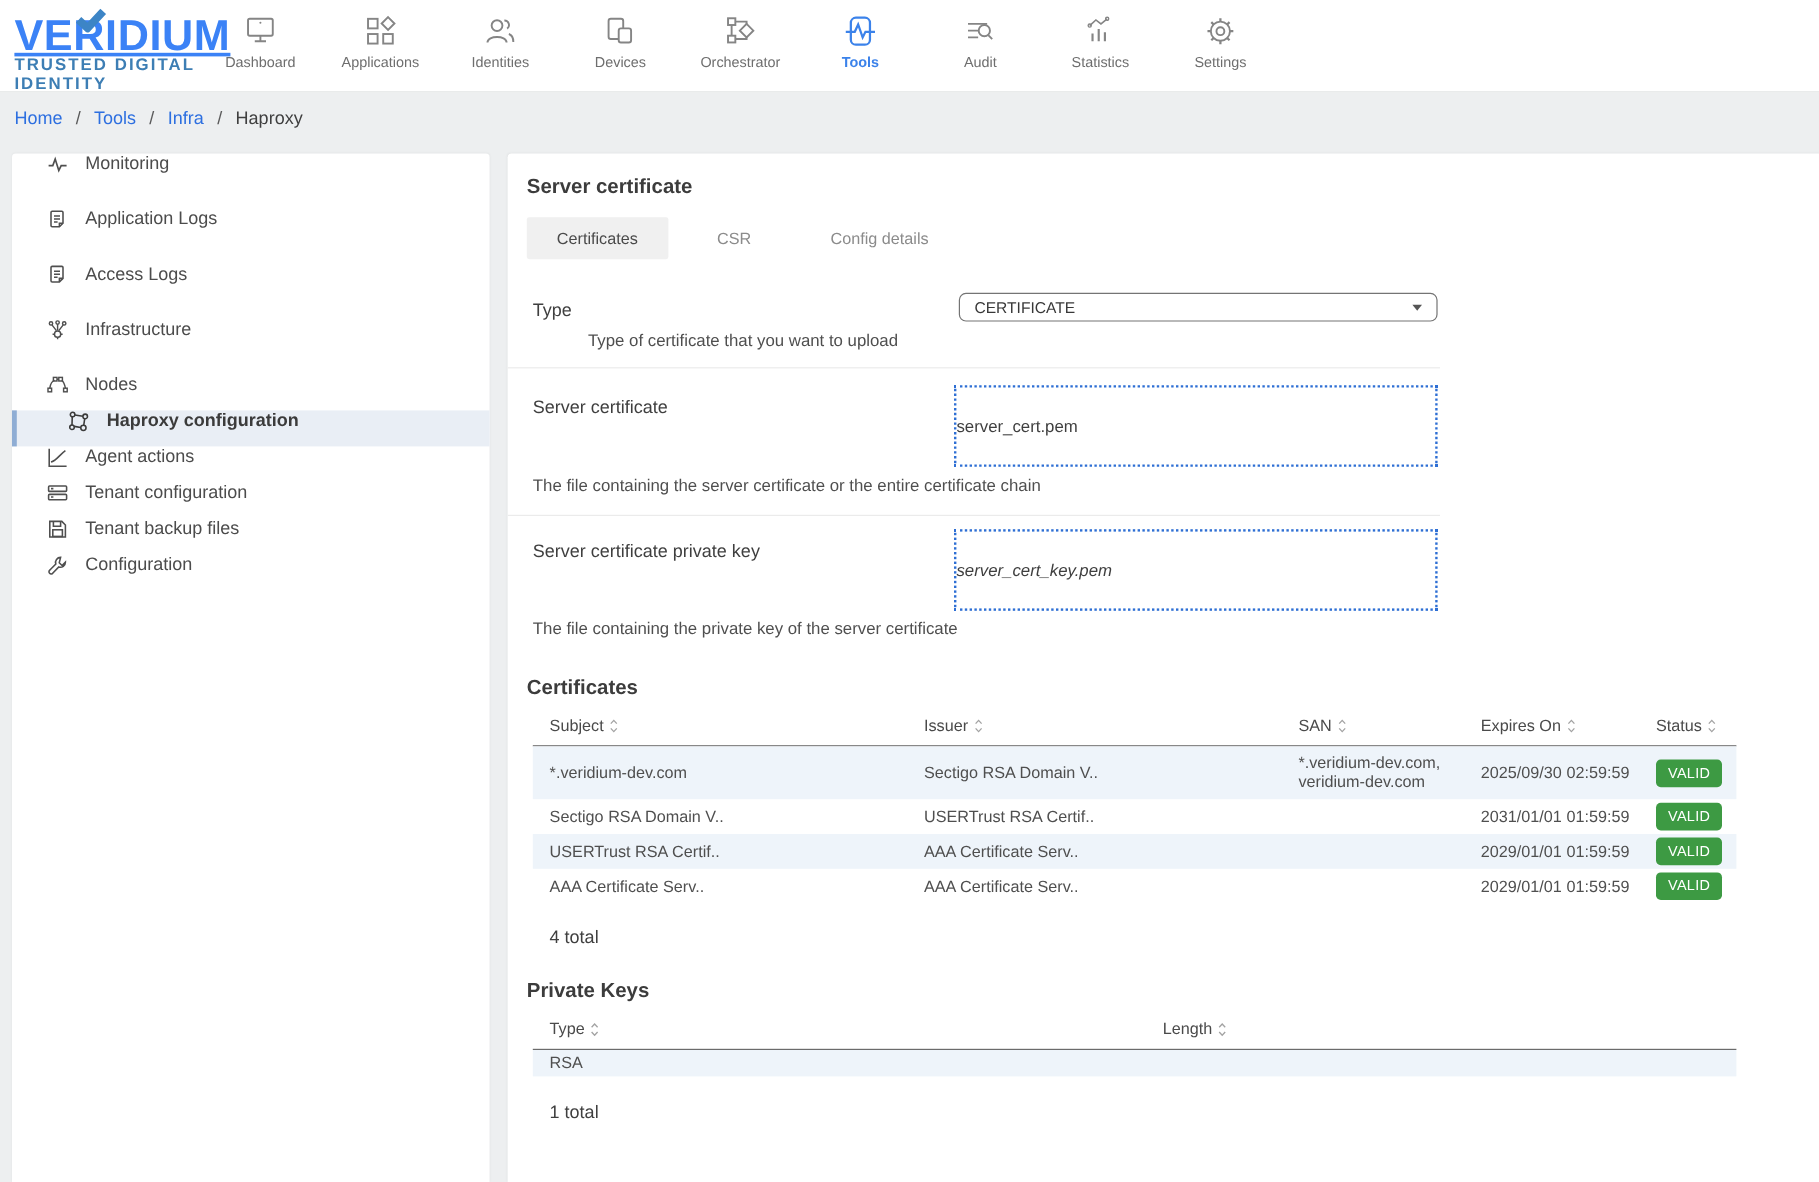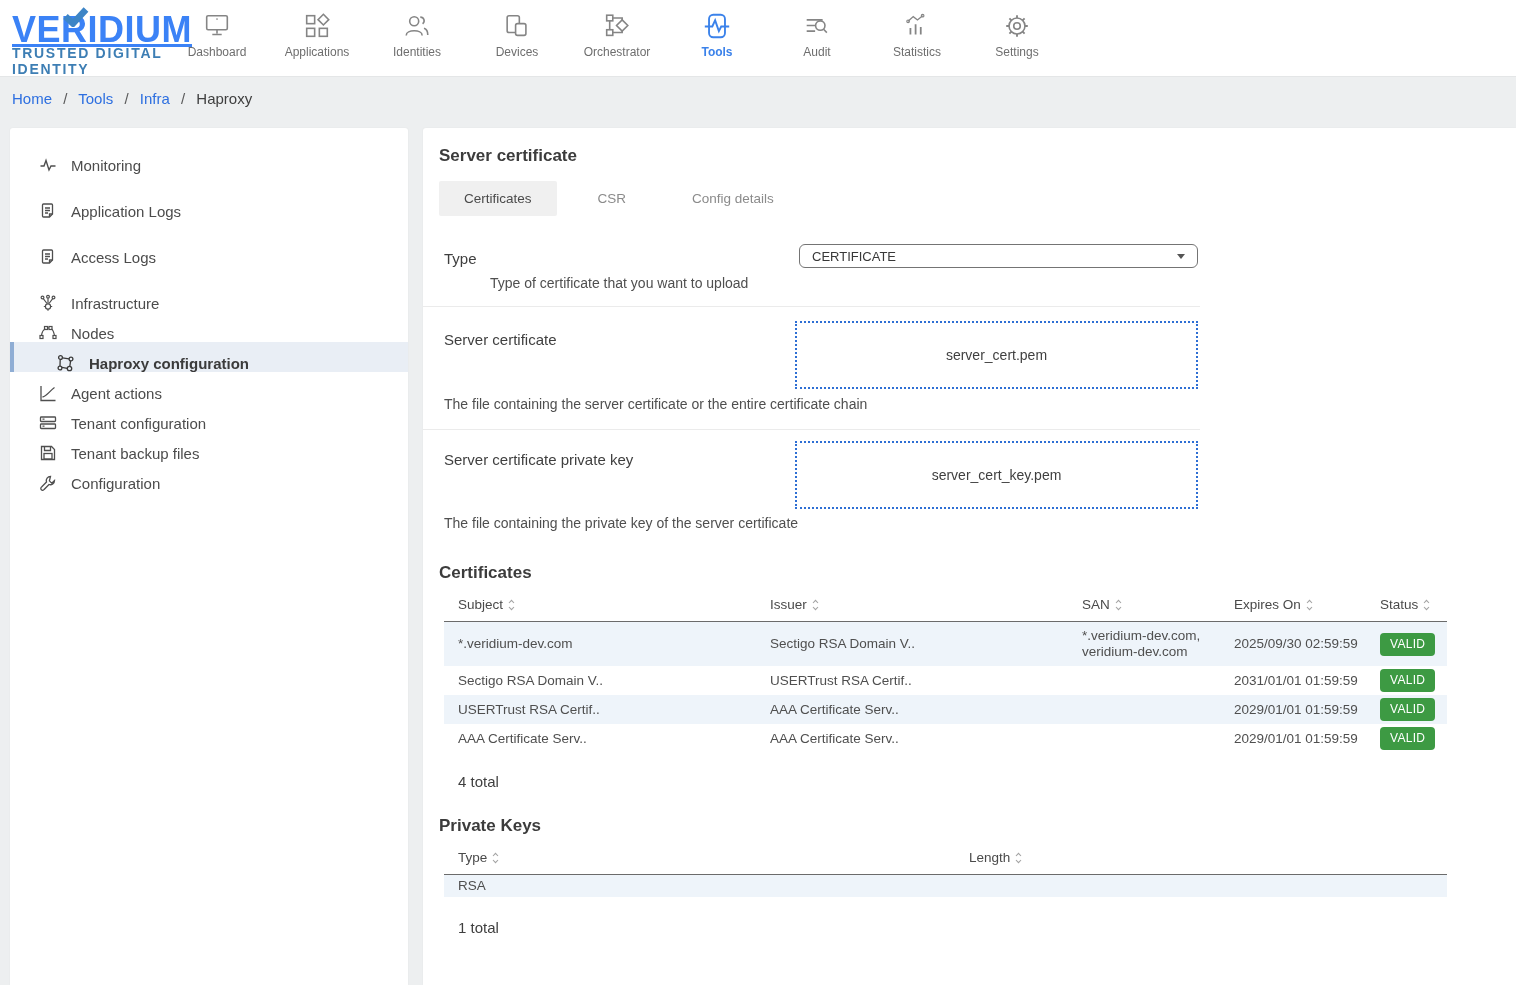--- a/index.html
+++ b/index.html
@@ -27,21 +27,21 @@
   .breadcrumb { position:absolute; top:90px; left:12px; font-size:15px; color:#4a4a4a; }
   .crumb-link { color:#2d6fe0; cursor:pointer; }
   .crumb-sep { color:#5a5a5a; margin:0 7px; }
   .crumb-current { color:#3f3f3f; }
   
   .sidebar-card { position:absolute; left:10px; top:128px; width:398px; bottom:0; background:#fff;
                   border-radius:3px 3px 0 0; box-shadow:0 0 2px rgba(0,0,0,.05); }
   .main-card { position:absolute; left:423px; top:128px; right:0; bottom:0; background:#fff;
                border-radius:3px 0 0 0; box-shadow:0 0 2px rgba(0,0,0,.05); overflow:hidden; }
   
-  .side-item { display:flex; align-items:flex-end; height:46px; padding-left:28px;
+  .side-item { display:flex; align-items:flex-start; height:46px; padding-left:28px;
                font-size:15px; color:#4c4c4c; cursor:pointer; }
   .side-item .si { width:20px; margin-right:13px; display:flex; justify-content:center; align-items:center; }
   .side-item svg { stroke:#4f4f4f; }
   .side-sub { height:30px; }
   .side-sub.active { background:#e9eef5; border-left:4px solid #8fadd4; padding-left:42px;
                      font-weight:700; color:#3b3b3b; }
   .side-sub.active svg { stroke:#3b3b3b; }
   
   .main-title { margin:18px 0 0 16px; font-size:17px; font-weight:700; color:#3c3c3c; }
   .tabs { display:flex; margin:15px 0 0 16px; }
@@ -55,21 +55,21 @@
   .row-upload-2 { height:116px; border-top:1px solid #ebebeb;padding-left:44px; }
   .f-label { position:absolute; left:21px; font-size:15px; color:#3f3f3f; }
   .f-help  { position:absolute; left:21px; font-size:14px; color:#4f4f4f; }
   .select-box { position:absolute; left:376px; top:0; width:399px; height:24px;
                 border:1px solid #747474; border-radius:6px; background:#fff;
                 display:flex; align-items:center; padding:0 12px; font-size:13px; color:#383838;
                 cursor:pointer; }
   .caret { margin-left:auto; width:0; height:0; border-left:4.5px solid transparent;
            border-right:4.5px solid transparent; border-top:5px solid #555; }
   .upload-box { position:absolute; left:372px; width:403px; height:68px;
-                border:2px dotted #2e6fd4; display:flex; align-items:center; justify-content:center;
+                border:2px dotted #2e6fd4; display:flex; align-items:center; justify-content:flex-start;
                 font-size:14px; color:#3f3f3f; cursor:pointer; background:#fff; }
   .section-title { margin:18px 0 0 16px; font-size:17px; font-weight:700; color:#3c3c3c; }
   .pk-title { margin-top:26px; }
   
   .tbl { margin:10px 0 0 21px; width:1003px; font-size:13.5px; color:#4f4f4f; }
   .tbl-header { display:grid; border-bottom:1px solid #6b6b6b; padding:4px 0 9px; color:#4a4a4a; }
   .cols-cert { grid-template-columns:312px 312px 152px 146px 1fr; }
   .cols-pk   { grid-template-columns:511px 1fr; }
   .th { display:flex; align-items:center; gap:5px; padding-left:14px; cursor:pointer;text-align:center; }
   .tbl-row { display:grid; align-items:center; }
@@ -325,21 +325,21 @@
     <div class="form-row row-upload-1">
       <div class="f-label" style="top:24px;">Server certificate</div>
       <div class="upload-box" style="top:14px;">
         <span>server_cert.pem</span>
       </div>
       <div class="f-help" style="top:89px;">The file containing the server certificate or the entire certificate chain</div>
     </div>
 
     <div class="form-row row-upload-2">
       <div class="f-label" style="top:21px;">Server certificate private key</div>
-      <div class="upload-box" style="top:11px;">
+      <div class="upload-box" style="top:11px;font-style:italic;">
         <span>server_cert_key.pem</span>
       </div>
       <div class="f-help" style="top:85px;">The file containing the private key of the server certificate</div>
     </div>
   </div>
 
   <div class="section-title">Certificates</div>
   <div class="tbl">
     <div class="tbl-header cols-cert">
       <div class="th">

